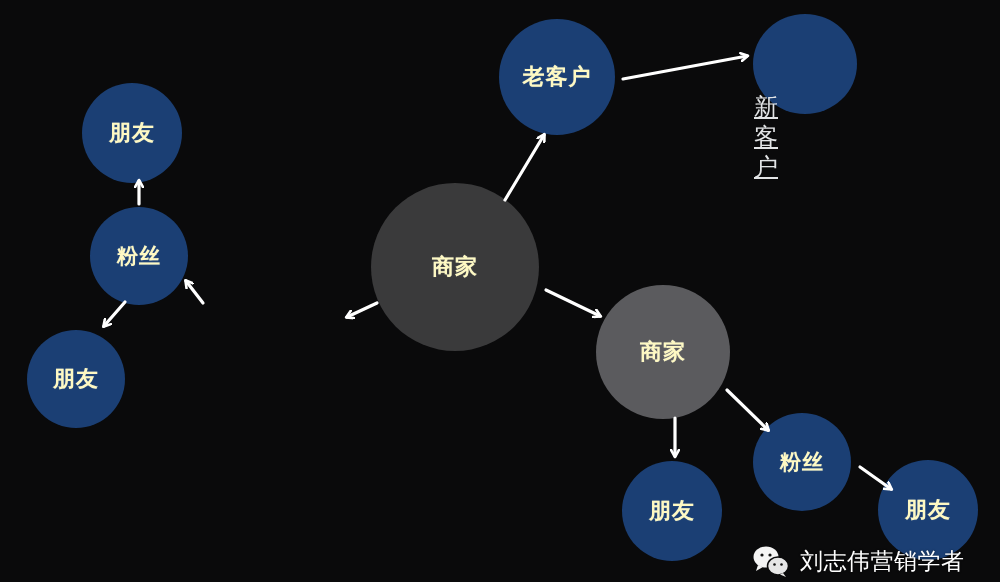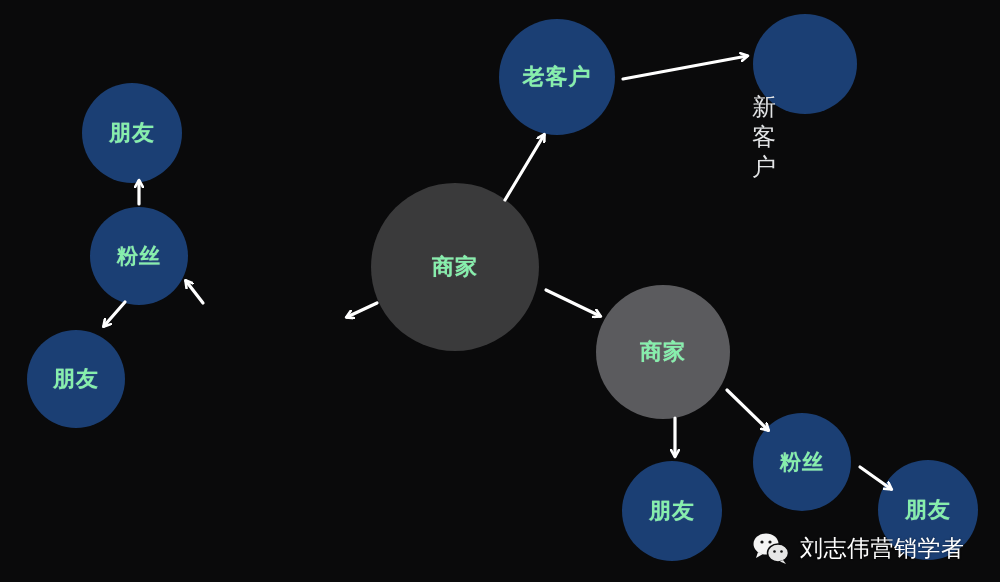--- a/index.html
+++ b/index.html
@@ -31,40 +31,41 @@
     }
     .node {
       position: absolute;
       border-radius: 50%;
       display: flex;
       align-items: center;
       justify-content: center;
       z-index: 1;
     }
     .node .label {
-      color: #86efac;
+      color: #fef9c3;
       font-weight: bold;
       letter-spacing: 1px;
       white-space: nowrap;
       text-shadow: 0 0 1px rgba(255,255,255,0.4);
     }
     .vlabel {
       position: absolute;
       color: #e2e4e6;
       font-size: 24px;
       line-height: 30px;
       width: 26px;
-      text-align: left;
+      text-align: right;
       word-break: break-all;
       z-index: 3;
+      text-decoration: underline;
     }
     .watermark {
       position: absolute;
       left: 752px;
-      top: 531px;
+      top: 544px;
       height: 34px;
       display: flex;
       align-items: center;
       z-index: 4;
       text-align: center;
     }
     .watermark .wm-icon {
       width: 38px;
       height: 34px;
       margin-right: 10px;

